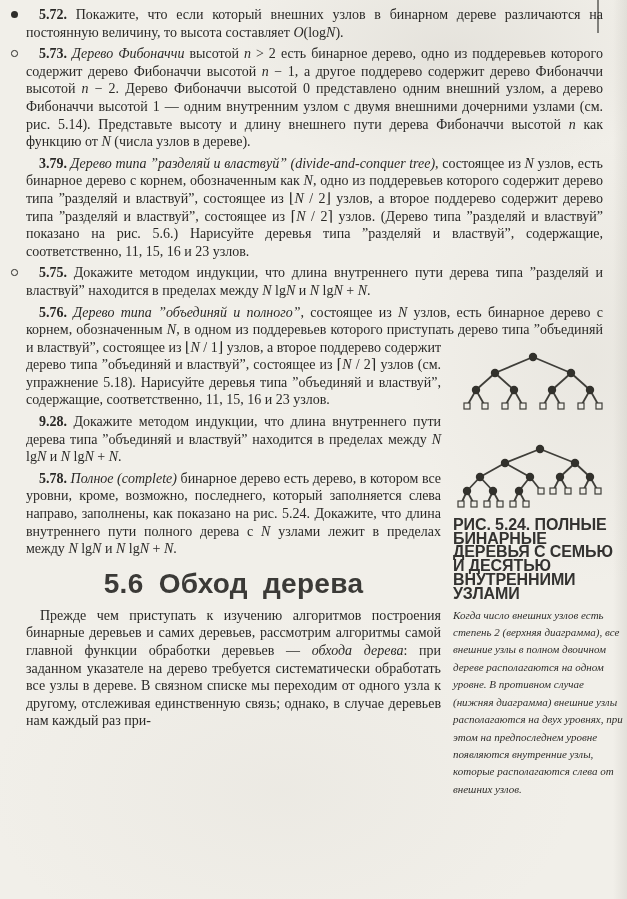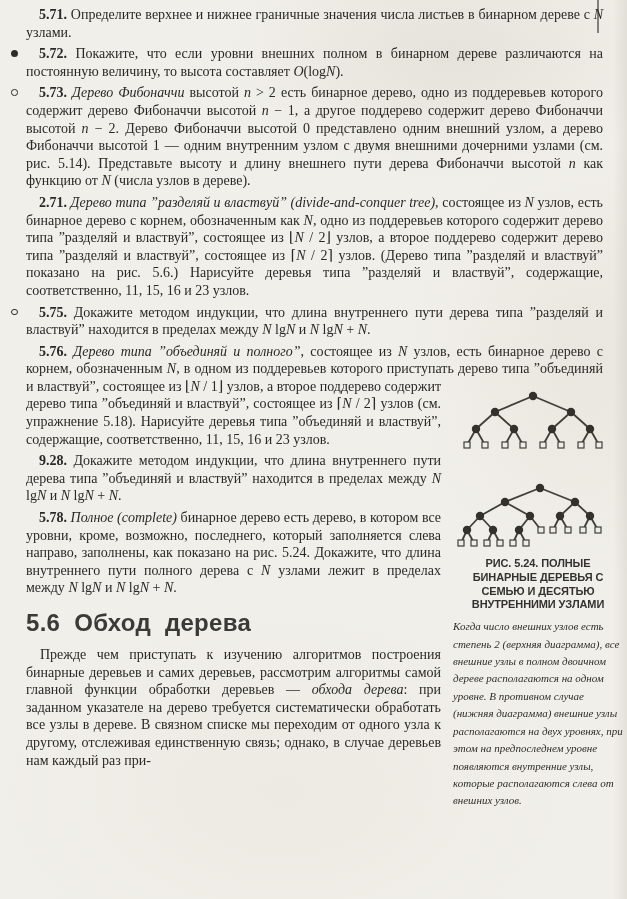--- a/index.html
+++ b/index.html
@@ -33,63 +33,58 @@
     text-align:left;text-indent:0;
   }
   .fig-tree{display:block;}
   .tree-top{margin:2px 0 26px 0;}
   .tree-bottom{margin:0 0 4px 0;}
   .tree-edge{stroke:#3f3e39;stroke-width:1.8;}
   .tree-internal{fill:#32312c;}
   .tree-external{fill:#efede7;stroke:#3f3e39;stroke-width:1.2;}
   .fig-caption{
     font-family:"Liberation Sans","DejaVu Sans",sans-serif;
-    font-weight:700;font-size:11px;line-height:13.8px;
-    letter-spacing:-0.1px;color:#333230;margin:4px 0 6px;text-align:center;
+    font-weight:700;font-size:16px;line-height:13.8px;
+    letter-spacing:-0.1px;color:#333230;margin:4px 0 6px;
   }
   .fig-desc{font-style:italic;font-size:11px;line-height:17.4px;color:#2e2d2a;}
 
   .section-heading{
     font-family:"Liberation Sans","DejaVu Sans",sans-serif;
-    font-weight:700;font-size:24px;line-height:32px;
+    font-weight:700;font-size:28px;line-height:32px;
     color:#3b3a37;margin:10px 0 7px;letter-spacing:0.3px;word-spacing:7px;
-    text-indent:0;text-align:left;
+    text-indent:0;text-align:center;
   }
   .intro{text-indent:14px;}
   .scan-line{position:absolute;top:0;right:28px;width:2px;height:33px;background:#81807b;}
 </style>
 </head>
 <body>
 
 <div class="page">
   <div class="scan-line"></div>
 
   <div class="content">
 
-    <div class="ex">
-      
-      <span class="ex-num">5.71.</span>
-      <span><span>Определите верхнее и нижнее граничные значения числа листьев в бинарном дереве с </span><span class="run-i">N</span><span> узлами.</span></span>
-    </div>
 
     <div class="ex">
       <span class="marker" data-marker="bullet"></span>
       <span class="ex-num">5.72.</span>
-      <span><span>Покажите, что если уровни внешних полном в бинарном дереве различаются на постоянную величину, то высота составляет </span><span class="run-i">O</span><span>(log</span><span class="run-i">N</span><span>).</span></span>
+      <span><span>Покажите, что если который внешних узлов в бинарном дереве различаются на постоянную величину, то высота составляет </span><span class="run-i">O</span><span>(log</span><span class="run-i">N</span><span>).</span></span>
     </div>
 
     <div class="ex">
       <span class="marker" data-marker="circle"></span>
       <span class="ex-num">5.73.</span>
       <span><span class="run-i">Дерево Фибоначчи</span><span> высотой </span><span class="run-i">n</span><span> &gt; 2 есть бинарное дерево, одно из поддеревьев которого содержит дерево Фибоначчи высотой </span><span class="run-i">n</span><span> − 1, а другое поддерево содержит дерево Фибоначчи высотой </span><span class="run-i">n</span><span> − 2. Дерево Фибоначчи высотой 0 представлено одним внешний узлом, а дерево Фибоначчи высотой 1 — одним внутренним узлом с двумя внешними дочерними узлами (см. рис. 5.14). Представьте высоту и длину внешнего пути дерева Фибоначчи высотой </span><span class="run-i">n</span><span> как функцию от </span><span class="run-i">N</span><span> (числа узлов в дереве).</span></span>
     </div>
 
     <div class="ex">
       
-      <span class="ex-num">2.71.</span>
+      <span class="ex-num">3.79.</span>
       <span><span class="run-i">Дерево типа ”разделяй и властвуй” (divide-and-conquer tree)</span><span>, состоящее из </span><span class="run-i">N</span><span> узлов, есть бинарное дерево с корнем, обозначенным как </span><span class="run-i">N</span><span>, одно из поддеревьев которого содержит дерево типа ”разделяй и властвуй”, состоящее из ⌊</span><span class="run-i">N</span><span> / 2⌋ узлов, а второе поддерево содержит дерево типа ”разделяй и властвуй”, состоящее из ⌈</span><span class="run-i">N</span><span> / 2⌉ узлов. (Дерево типа ”разделяй и властвуй” показано на рис. 5.6.) Нарисуйте деревья типа ”разделяй и властвуй”, содержащие, соответственно, 11, 15, 16 и 23 узлов.</span></span>
     </div>
 
     <div class="ex">
       <span class="marker" data-marker="circle"></span>
       <span class="ex-num">5.75.</span>
       <span><span>Докажите методом индукции, что длина внутреннего пути дерева типа ”разделяй и властвуй” находится в пределах между </span><span class="run-i">N</span><span> lg</span><span class="run-i">N</span><span> и </span><span class="run-i">N</span><span> lg</span><span class="run-i">N</span><span> + </span><span class="run-i">N</span><span>.</span></span>
     </div>
 
     <div class="ex">

